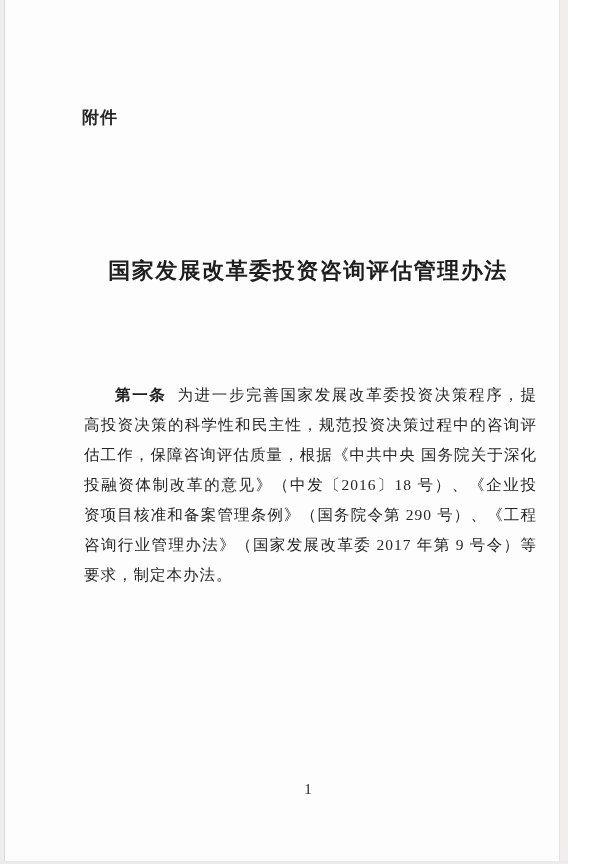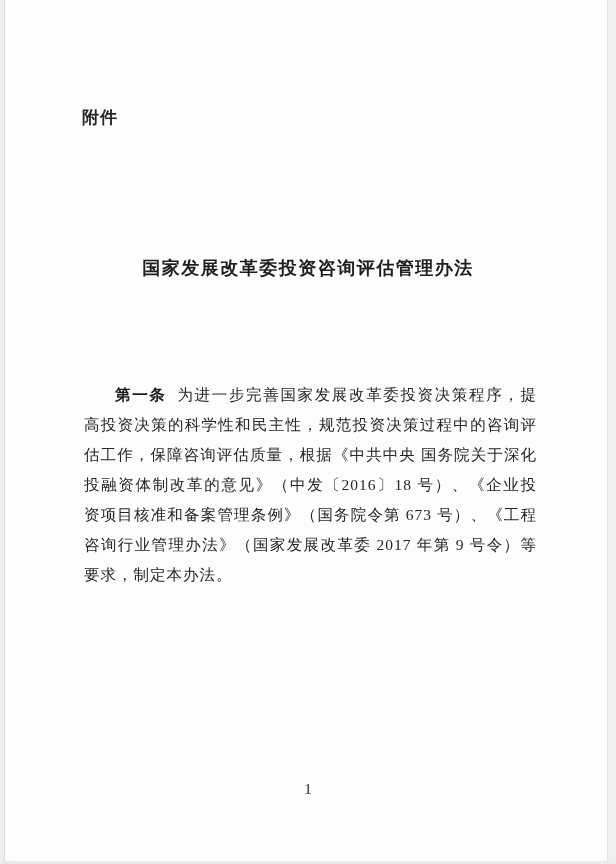--- a/index.html
+++ b/index.html
@@ -1,18 +1,18 @@
 <!DOCTYPE html>
 <html><head>
 <meta charset="utf-8">
 <style>
   html, body { margin: 0; padding: 0; background: #ffffff; }
   .page {
     position: relative;
-    width: 616px;
+    width: 568px;
     height: 864px;
     background: #fdfdfd;
     overflow: hidden;
     font-family: "Liberation Serif", serif;
     color: #262626;
   }
   .edge-left {
     position: absolute; left: 0; top: 0; width: 4px; height: 864px;
     background: #efeded; border-right: 1px solid #dcd9d9;
   }
@@ -25,21 +25,21 @@
     background: #eceaea;
   }
   .attachment {
     position: absolute; left: 82px; top: 106px;
     font-family: "Liberation Sans", sans-serif;
     font-weight: bold; font-size: 17px; letter-spacing: 1px;
   }
   .doc-title {
     position: absolute; top: 256px; left: 0; width: 616px;
     text-align: center;
-    font-weight: bold; font-size: 18px; letter-spacing: 1.5px;
+    font-weight: bold; font-size: 22px; letter-spacing: 1.5px;
     color: #1e1e1e;
   }
   .chapter-heading {
     position: absolute; top: 321px; left: 0; width: 616px;
     text-align: center;
     font-family: "Liberation Sans", sans-serif;
     font-weight: bold; font-size: 17px; letter-spacing: 1px;
     color: #222222;
   }
   .body-text {
@@ -72,19 +72,19 @@
   <div class="edge-right"></div>
   <div class="edge-bottom"></div>
 
   <div class="attachment">附件</div>
 
   <div class="doc-title">国家发展改革委投资咨询评估管理办法</div>
 
 
   <div class="body-text">
     <p>
-      <span class="para-lead">第一条</span><span>为进一步完善国家发展改革委投资决策程序，提高投资决策的科学性和民主性，规范投资决策过程中的咨询评估工作，保障咨询评估质量，根据《中共中央 国务院关于深化投融资体制改革的意见》（中发〔2016〕18 号）、《企业投资项目核准和备案管理条例》（国务院令第 673 号）、《工程咨询行业管理办法》（国家发展改革委 2017 年第 9 号令）等要求，制定本办法。</span>
+      <span class="para-lead">第一条</span><span>为进一步完善国家发展改革委投资决策程序，提高投资决策的科学性和民主性，规范投资决策过程中的咨询评估工作，保障咨询评估质量，根据《中共中央 国务院关于深化投融资体制改革的意见》（中发〔2016〕18 号）、《企业投资项目核准和备案管理条例》（国务院令第 290 号）、《工程咨询行业管理办法》（国家发展改革委 2017 年第 9 号令）等要求，制定本办法。</span>
     </p>
   </div>
 
   <div class="page-number">1</div>
 
 </div>
 
 </body></html>

